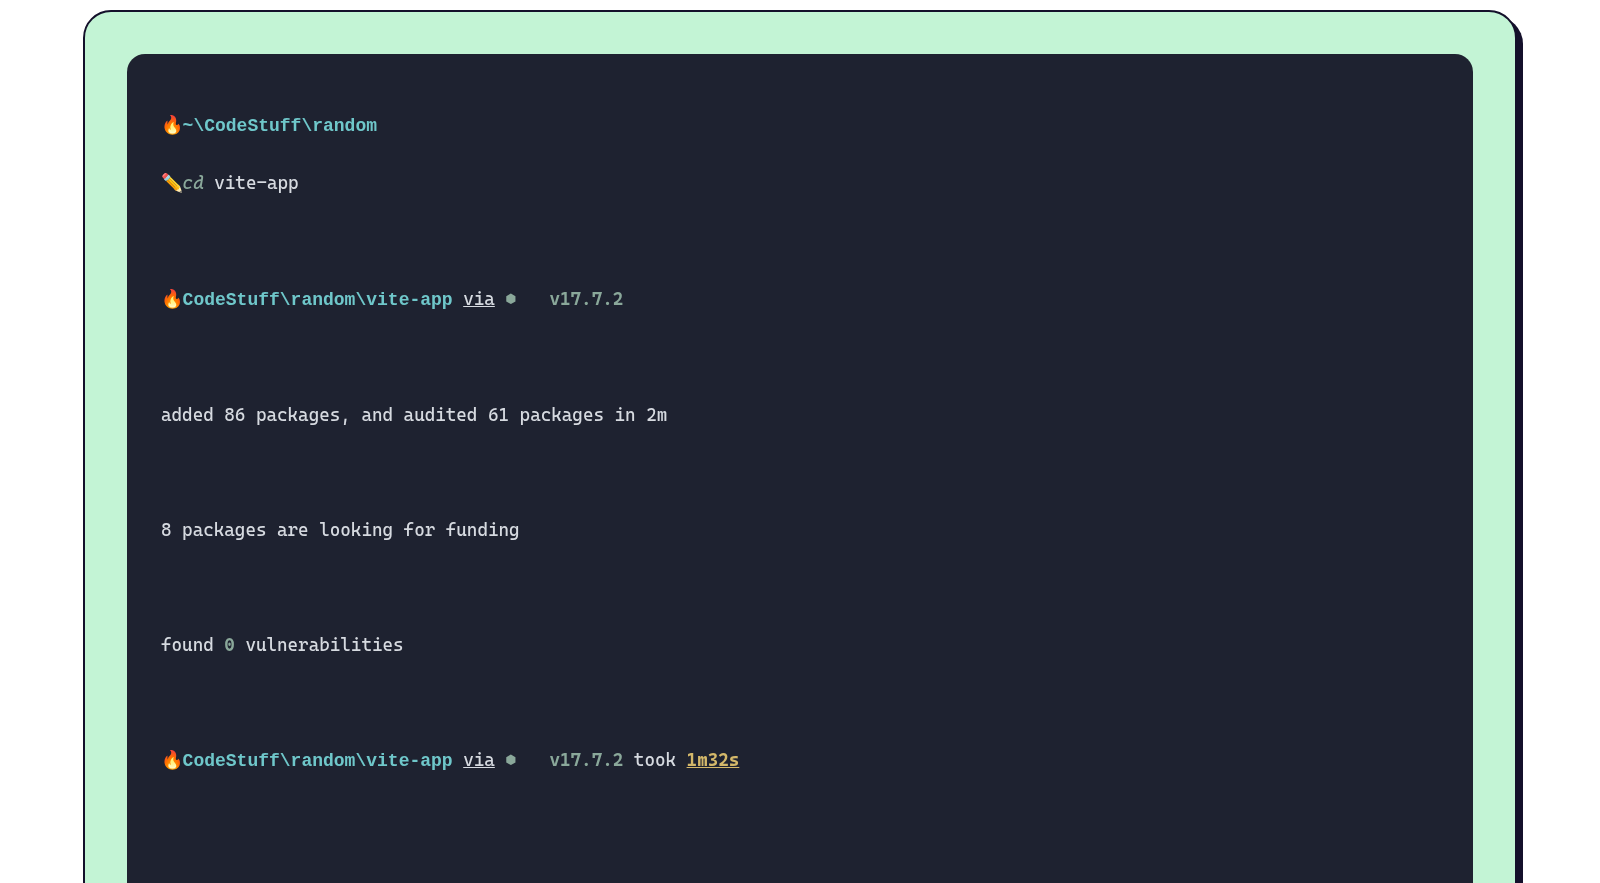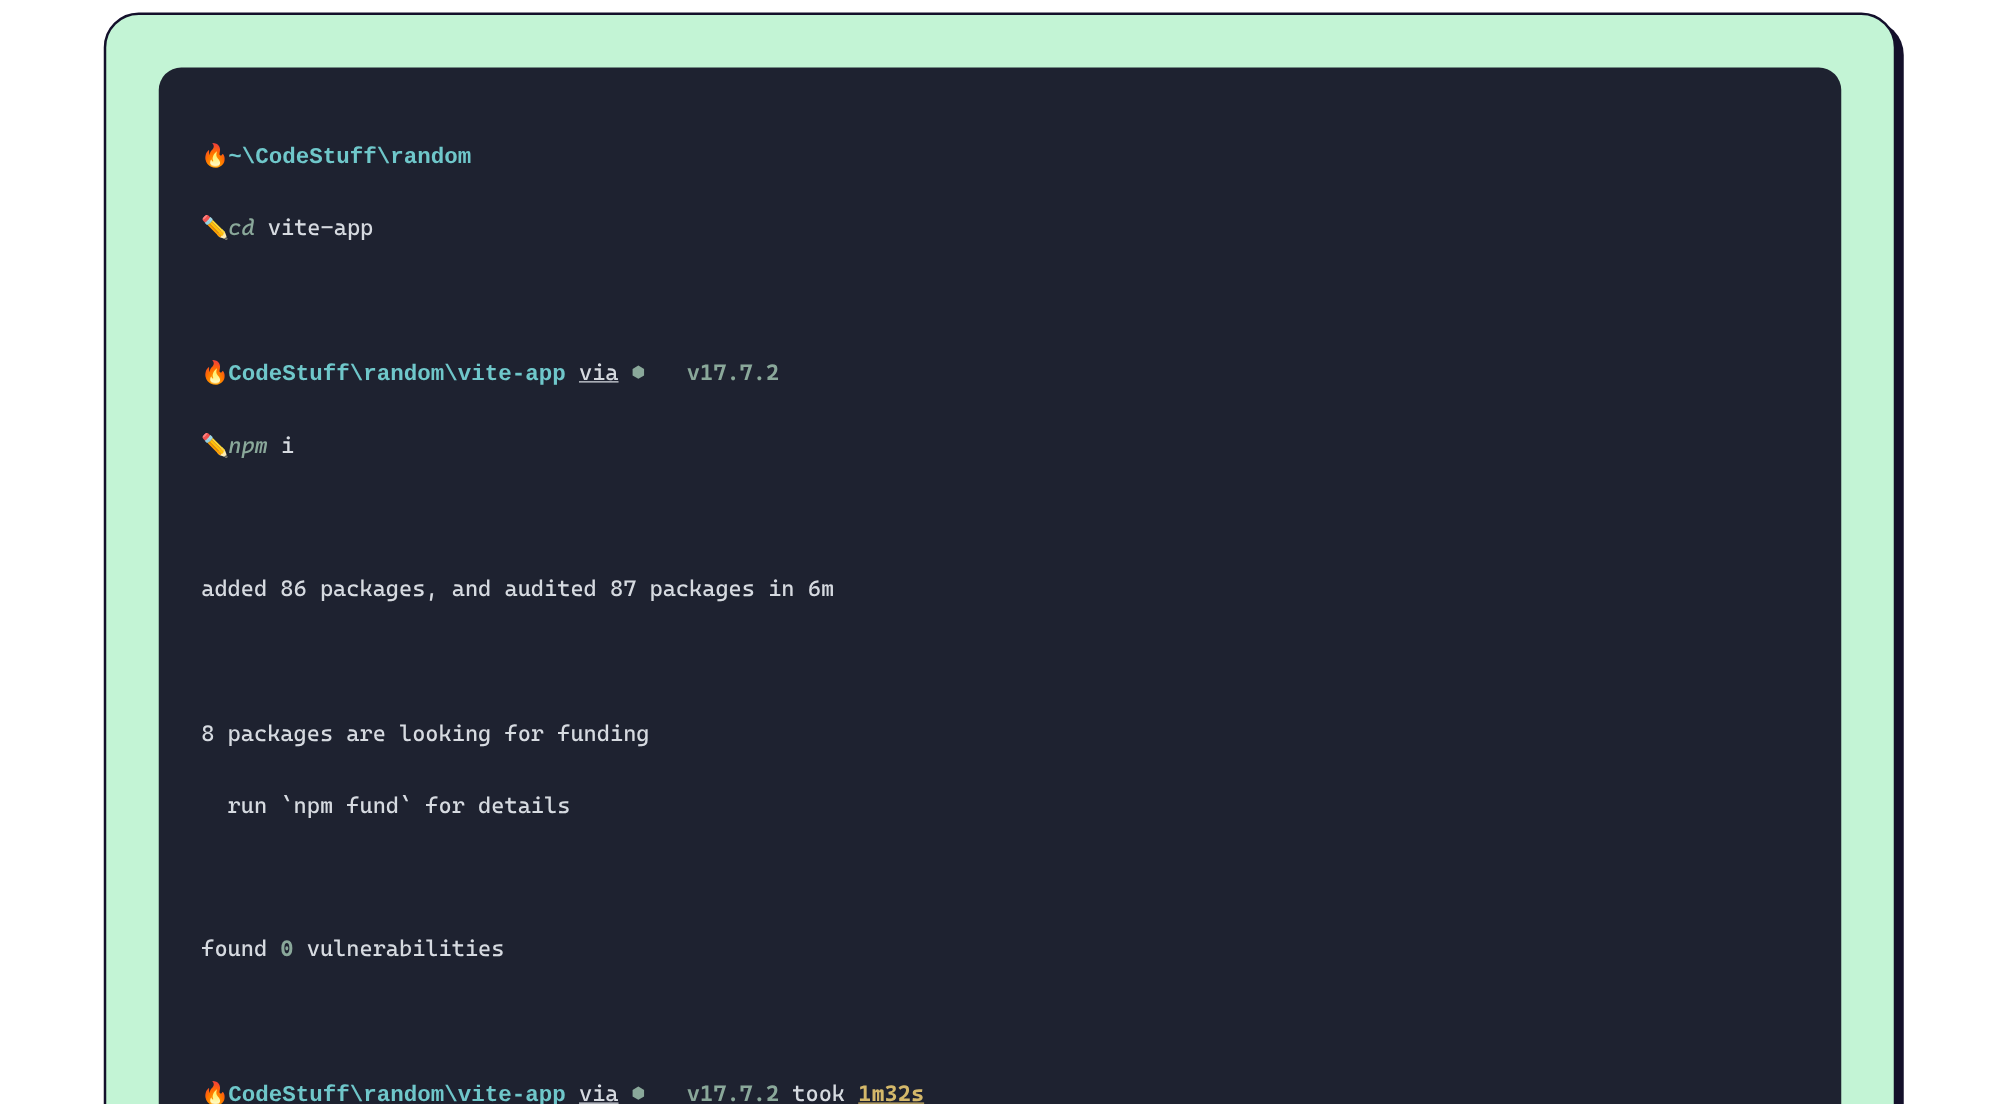--- a/index.html
+++ b/index.html
@@ -67,26 +67,24 @@
   </style>
 </head>
 <body>
 
 <div class="outer-card">
   <div class="terminal">
 <span class="line"><span class="icon-fire">🔥</span><span class="c-path">~\CodeStuff\random</span></span>
 <span class="line"><span class="icon-pencil">✏️</span><span class="c-cmd">cd</span> <span class="c-arg">vite-app</span></span>
 <span class="blank"></span>
 <span class="line"><span class="icon-fire">🔥</span><span class="c-path">CodeStuff\random\vite-app</span> <span class="c-via">via</span> <span class="icon-hex">⬢</span> <span class="c-version">v17.7.2</span></span>
-<span class="line"><span class="icon-pencil">✏️</span><span class="c-cmd">npm</span> <span class="c-arg">i</span></span>
 <span class="blank"></span>
-<span class="line c-text">added 86 packages, and audited 87 packages in 6m</span>
+<span class="line c-text">added 86 packages, and audited 61 packages in 2m</span>
 <span class="blank"></span>
 <span class="line c-text">8 packages are looking for funding</span>
-<span class="line c-text">  run `npm fund` for details</span>
 <span class="blank"></span>
 <span class="line"><span class="c-text">found </span><span class="c-green">0</span><span class="c-text"> vulnerabilities</span></span>
 <span class="blank"></span>
 <span class="line"><span class="icon-fire">🔥</span><span class="c-path">CodeStuff\random\vite-app</span> <span class="c-via">via</span> <span class="icon-hex">⬢</span> <span class="c-version">v17.7.2</span> <span class="c-took">took</span> <span class="c-duration">1m32s</span></span>
 
 
 
 
 
 

